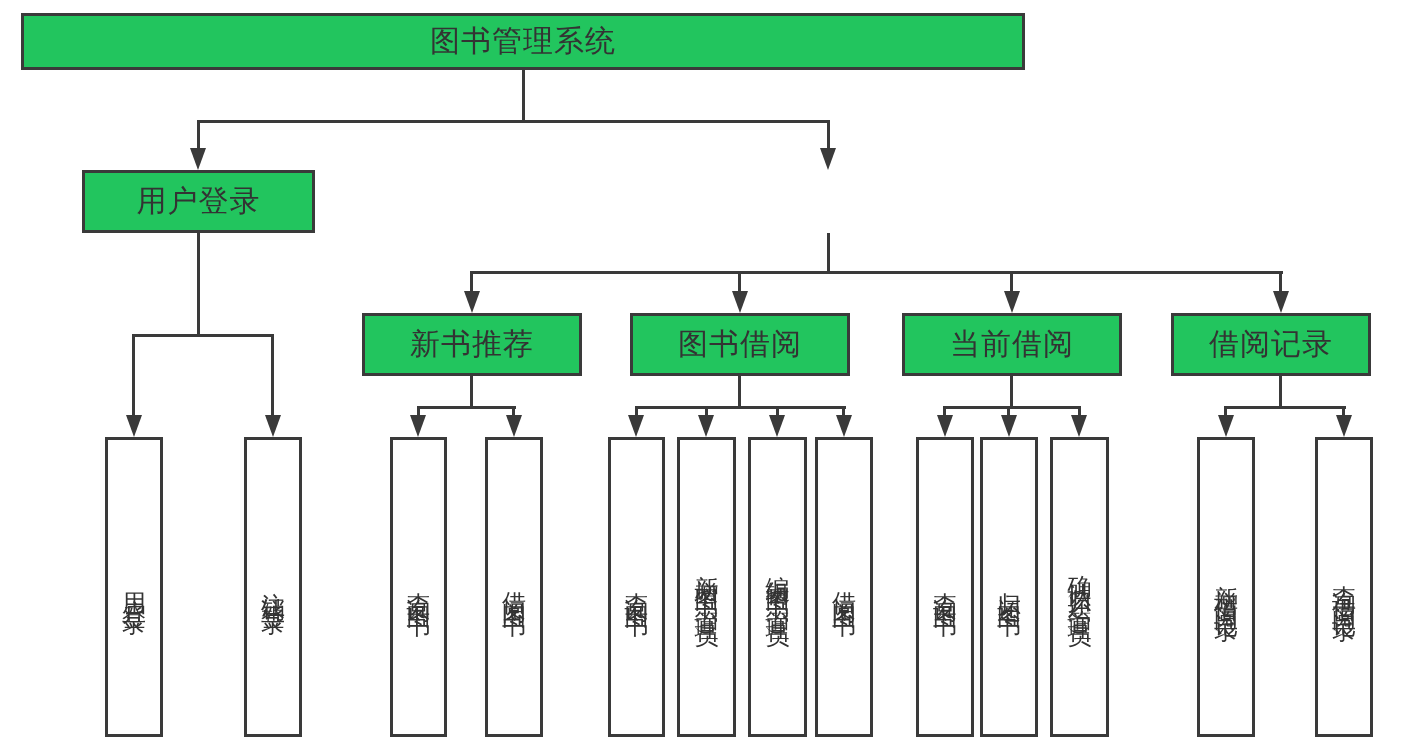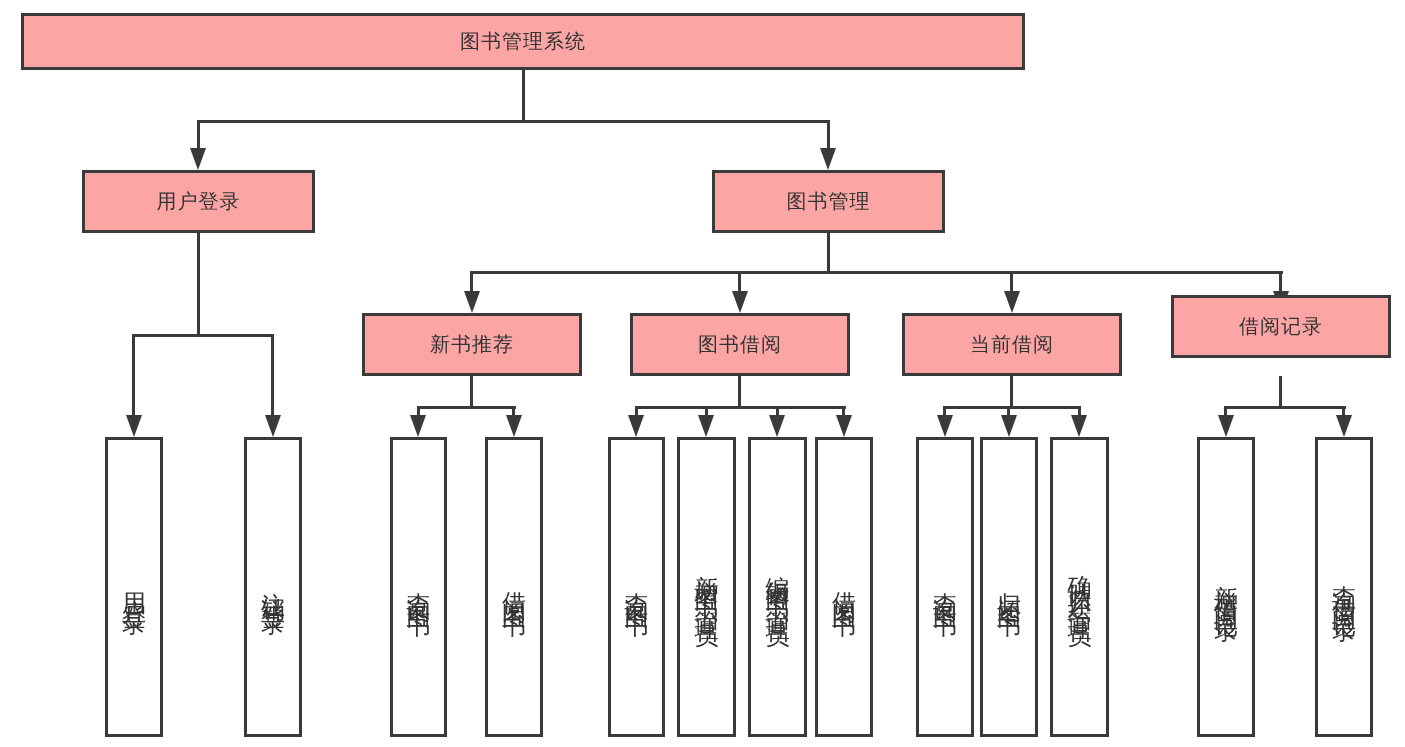--- a/index.html
+++ b/index.html
@@ -8,22 +8,22 @@
     --watermark:#b3b3b3;
     --background:#ffffff;
   }
   html,body{margin:0;padding:0;background:#fff;}
   .stage{
     position:relative;width:1405px;height:747px;background:var(--background);
     font-family:"Liberation Sans","DejaVu Sans",sans-serif;overflow:hidden;
   }
   .hbox{
     position:absolute;box-sizing:border-box;border:3px solid var(--line);
-    background:#fca5a5;display:flex;align-items:center;justify-content:center;
-    font-size:20px;letter-spacing:1px;color:var(--text);z-index:2;white-space:nowrap;
+    background:#22c55e;display:flex;align-items:center;justify-content:center;
+    font-size:30px;letter-spacing:1px;color:var(--text);z-index:2;white-space:nowrap;
   }
   .vbox{
     position:absolute;box-sizing:border-box;border:3px solid var(--line);
     background:#fff;display:flex;align-items:center;justify-content:center;z-index:2;
     top:437px;height:300px;
   }
   .vtext{
     writing-mode:vertical-rl;text-orientation:mixed;line-height:1;
     font-size:24px;letter-spacing:7px;color:var(--text);white-space:nowrap;
   }
@@ -47,21 +47,20 @@
   <div class="hbox" style="left:21px;top:13px;width:1004px;height:57px">图书管理系统</div>
 
   <div class="vline" style="left:522px;top:70px;height:50px"></div>
   <div class="hline" style="left:197px;top:120px;width:633px"></div>
   <div class="vline" style="left:197px;top:120px;height:30px"></div>
   <div class="vline" style="left:827px;top:120px;height:30px"></div>
   <div class="arrow" style="left:190px;top:148px"></div>
   <div class="arrow" style="left:820px;top:148px"></div>
 
   <div class="hbox" style="left:82px;top:170px;width:233px;height:63px">用户登录</div>
-  <div class="hbox" style="left:712px;top:170px;width:233px;height:63px">图书管理</div>
 
   <div class="vline" style="left:197px;top:233px;height:103px"></div>
   <div class="hline" style="left:132px;top:334px;width:142px"></div>
   <div class="vline" style="left:132px;top:334px;height:83px"></div>
   <div class="vline" style="left:271px;top:334px;height:83px"></div>
   <div class="arrow" style="left:126px;top:415px"></div>
   <div class="arrow" style="left:265px;top:415px"></div>
 
   <div class="vline" style="left:827px;top:233px;height:40px"></div>
   <div class="hline" style="left:471px;top:271px;width:812px"></div>
@@ -70,21 +69,21 @@
   <div class="vline" style="left:1010px;top:271px;height:22px"></div>
   <div class="vline" style="left:1279px;top:271px;height:22px"></div>
   <div class="arrow" style="left:464px;top:291px"></div>
   <div class="arrow" style="left:732px;top:291px"></div>
   <div class="arrow" style="left:1004px;top:291px"></div>
   <div class="arrow" style="left:1273px;top:291px"></div>
 
   <div class="hbox" style="left:362px;top:313px;width:220px;height:63px">新书推荐</div>
   <div class="hbox" style="left:902px;top:313px;width:220px;height:63px">当前借阅</div>
   <div class="hbox" style="left:630px;top:313px;width:220px;height:63px">图书借阅</div>
-  <div class="hbox" style="left:1171px;top:295px;width:220px;height:63px">借阅记录</div>
+  <div class="hbox" style="left:1171px;top:313px;width:200px;height:63px">借阅记录</div>
 
   <div class="vline" style="left:470px;top:376px;height:32px"></div>
   <div class="hline" style="left:417px;top:406px;width:99px"></div>
   <div class="vline" style="left:417px;top:406px;height:11px"></div>
   <div class="vline" style="left:512px;top:406px;height:11px"></div>
   <div class="arrow" style="left:410px;top:415px"></div>
   <div class="arrow" style="left:506px;top:415px"></div>
 
   <div class="vline" style="left:738px;top:376px;height:32px"></div>
   <div class="hline" style="left:635px;top:406px;width:211px"></div>

